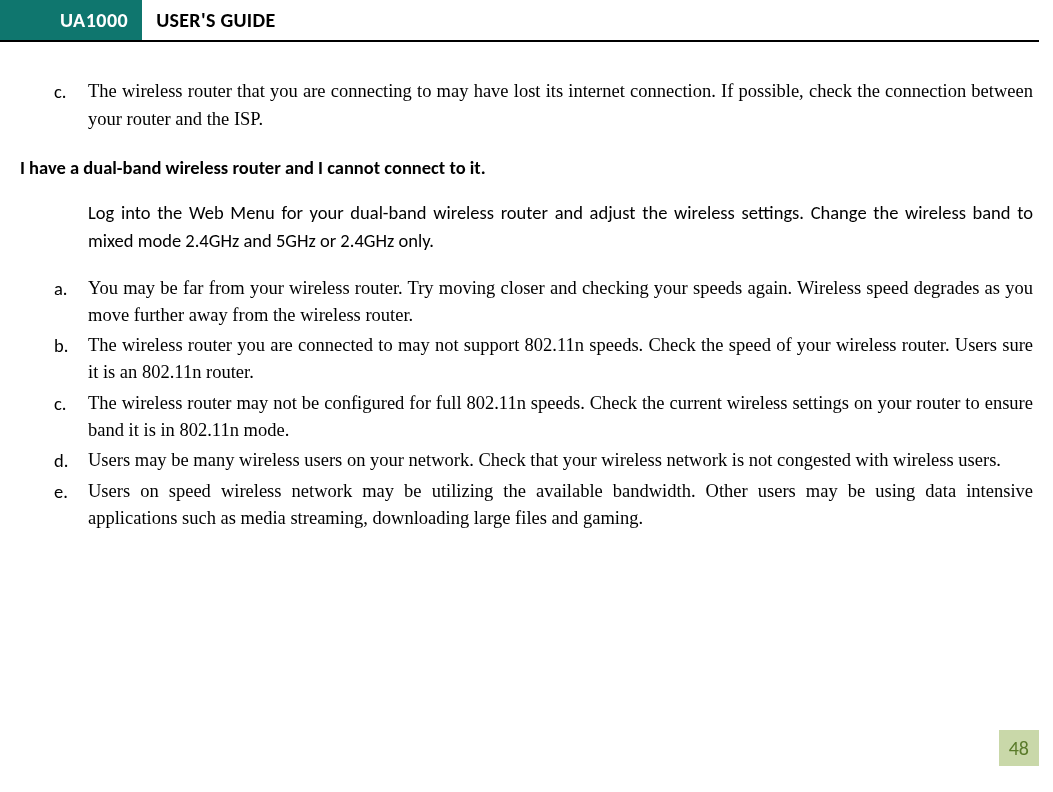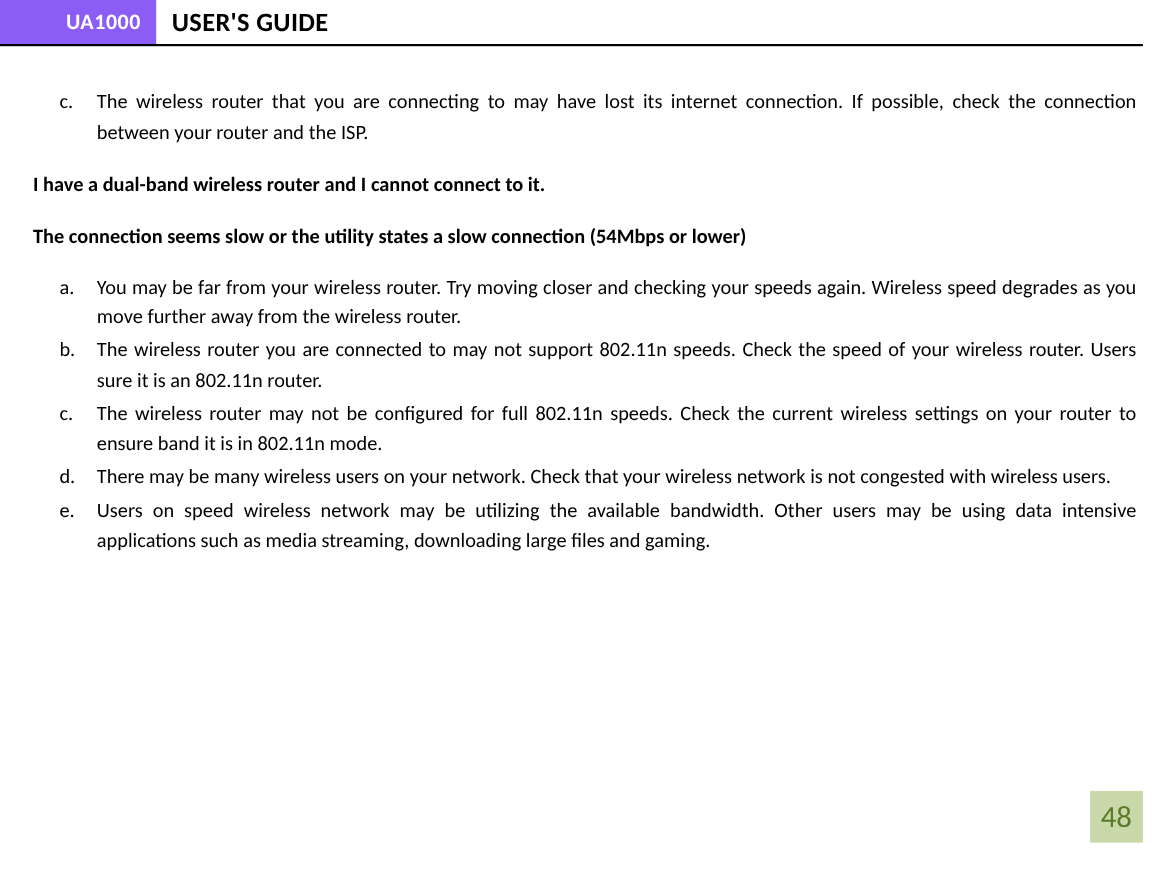--- a/index.html
+++ b/index.html
@@ -15,30 +15,30 @@
       position: relative;
       color: #000;
     }
     .header-bar {
       display: flex;
       align-items: center;
       border-bottom: 2px solid #000;
       margin: 0 14px 0 0;
     }
     .header-badge {
-      background: #8b5cf6;
+      background: #0f766e;
       color: #fff;
       font-weight: bold;
       font-size: 20px;
       padding: 8px 14px 8px 60px;
       letter-spacing: 0.5px;
     }
     .header-title {
       font-weight: bold;
-      font-size: 24px;
+      font-size: 20px;
       padding-left: 14px;
       letter-spacing: 0.3px;
     }
     .content {
       padding: 36px 14px 0 14px;
       font-size: 18.5px;
       line-height: 1.5;
     }
     .ordered-item {
       display: flex;
@@ -47,25 +47,26 @@
     .ordered-item .marker {
       width: 34px;
       flex-shrink: 0;
       padding-left: 0;
       margin-left: 40px;
     }
     .ordered-item .body {
       flex: 1;
       text-align: justify;
       padding-right: 6px;
+      font-family: Liberation Serif, serif;
     }
     .section-heading {
       font-weight: bold;
       font-size: 18.5px;
-      margin: 20px 0 18px 16px;
+      margin: 20px 0 18px 6px;
     }
     .indented-para {
       margin-left: 74px;
       margin-right: 6px;
       text-align: justify;
       margin-bottom: 20px;
     }
     .list-group {
       margin-top: 0;
     }
@@ -74,21 +75,21 @@
     }
     .list-group .ordered-item .body {
       line-height: 1.47;
     }
     .page-number {
       position: absolute;
       right: 14px;
       bottom: 26px;
       background: #c9d8a9;
       color: #5a7b2a;
-      font-size: 28px;
+      font-size: 20px;
       padding: 6px 10px;
       min-width: 36px;
       text-align: center;
     }
   </style>
 </head>
 <body>
 
 <div class="header-bar">
   <div class="header-badge">UA1000</div>
@@ -97,39 +98,39 @@
 
 <div class="content">
 
   <div class="ordered-item">
     <div class="marker">c.</div>
     <div class="body">The wireless router that you are connecting to may have lost its internet connection. If possible, check the connection between your router and the ISP.</div>
   </div>
 
   <div class="section-heading">I have a dual-band wireless router and I cannot connect to it.</div>
 
+  <div class="indented-para">Log into the Web Menu for your dual-band wireless router and adjust the wireless settings. Change the wireless band to mixed mode 2.4GHz and 5GHz or 2.4GHz only.</div>
 
-  <div class="section-heading">The connection seems slow or the utility states a slow connection (54Mbps or lower)</div>
 
   <div class="list-group">
     <div class="ordered-item">
       <div class="marker">a.</div>
       <div class="body">You may be far from your wireless router. Try moving closer and checking your speeds again. Wireless speed degrades as you move further away from the wireless router.</div>
     </div>
     <div class="ordered-item">
       <div class="marker">b.</div>
       <div class="body">The wireless router you are connected to may not support 802.11n speeds. Check the speed of your wireless router. Users sure it is an 802.11n router.</div>
     </div>
     <div class="ordered-item">
       <div class="marker">c.</div>
       <div class="body">The wireless router may not be configured for full 802.11n speeds. Check the current wireless settings on your router to ensure band it is in 802.11n mode.</div>
     </div>
     <div class="ordered-item">
       <div class="marker">d.</div>
-      <div class="body">There may be many wireless users on your network. Check that your wireless network is not congested with wireless users.</div>
+      <div class="body">Users may be many wireless users on your network. Check that your wireless network is not congested with wireless users.</div>
     </div>
     <div class="ordered-item">
       <div class="marker">e.</div>
       <div class="body">Users on speed wireless network may be utilizing the available bandwidth. Other users may be using data intensive applications such as media streaming, downloading large files and gaming.</div>
     </div>
   </div>
 
 </div>
 
 <div class="page-number">48</div>

